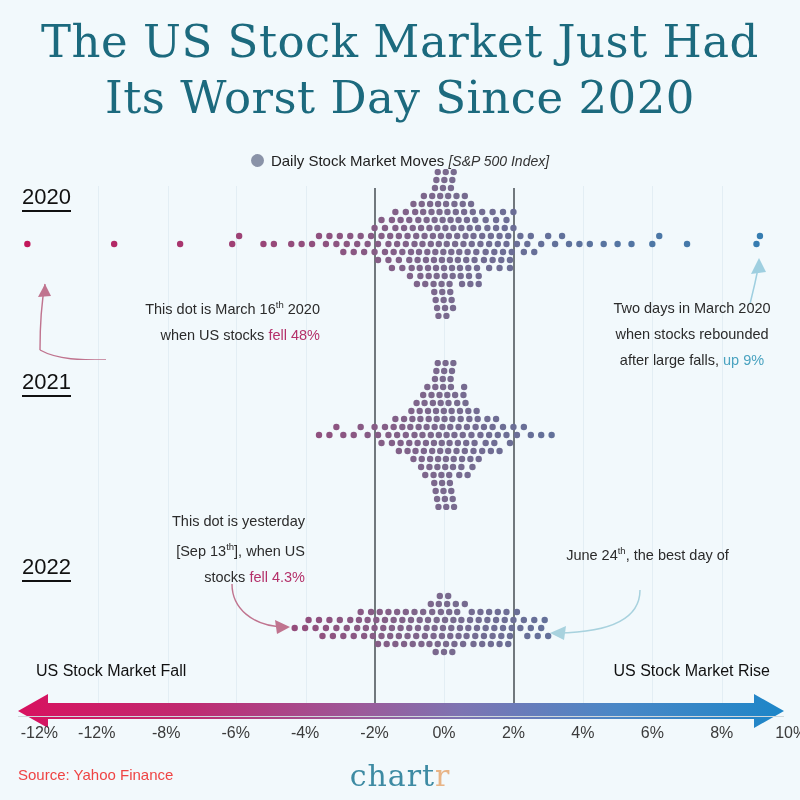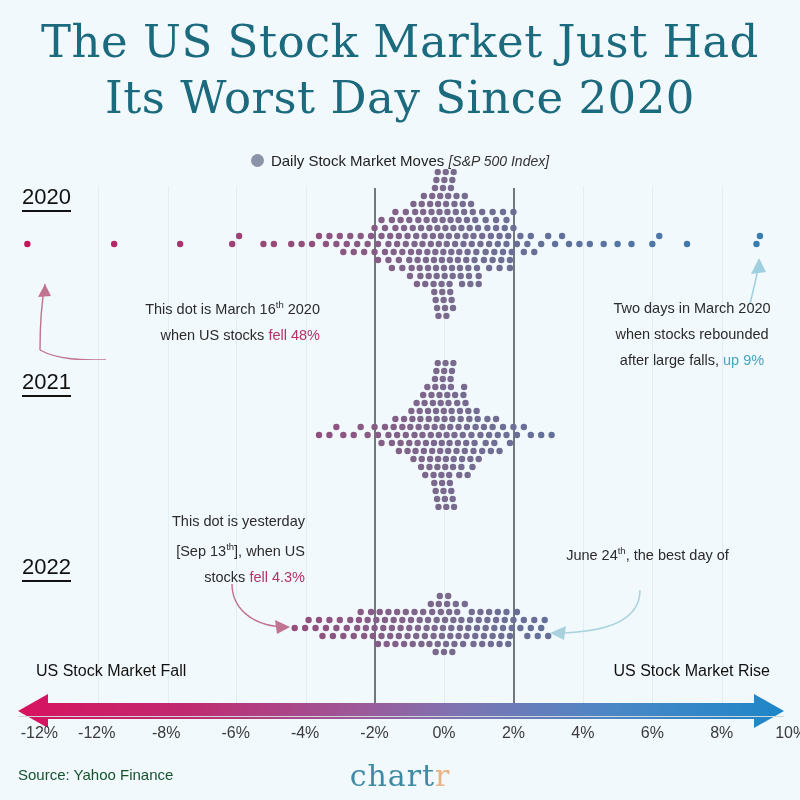--- a/index.html
+++ b/index.html
@@ -106,21 +106,21 @@
   .tick{
     position:absolute;
     font-size:16px;color:#3b3b3b;
     transform:translateX(-50%);
     white-space:nowrap;
   }
 
   
   .source{
     position:absolute;left:18px;top:766px;
-    font-size:15px;color:#14532d;
+    font-size:15px;color:#ef4444;
   }
   .brand{
     position:absolute;left:0;right:0;top:758px;
     text-align:center;
     font-family:"DejaVu Serif", serif;
     font-size:30px;
     color:#3e8ba3;
     letter-spacing:1px;
   }
   .brand .r{color:#e8b486;}

